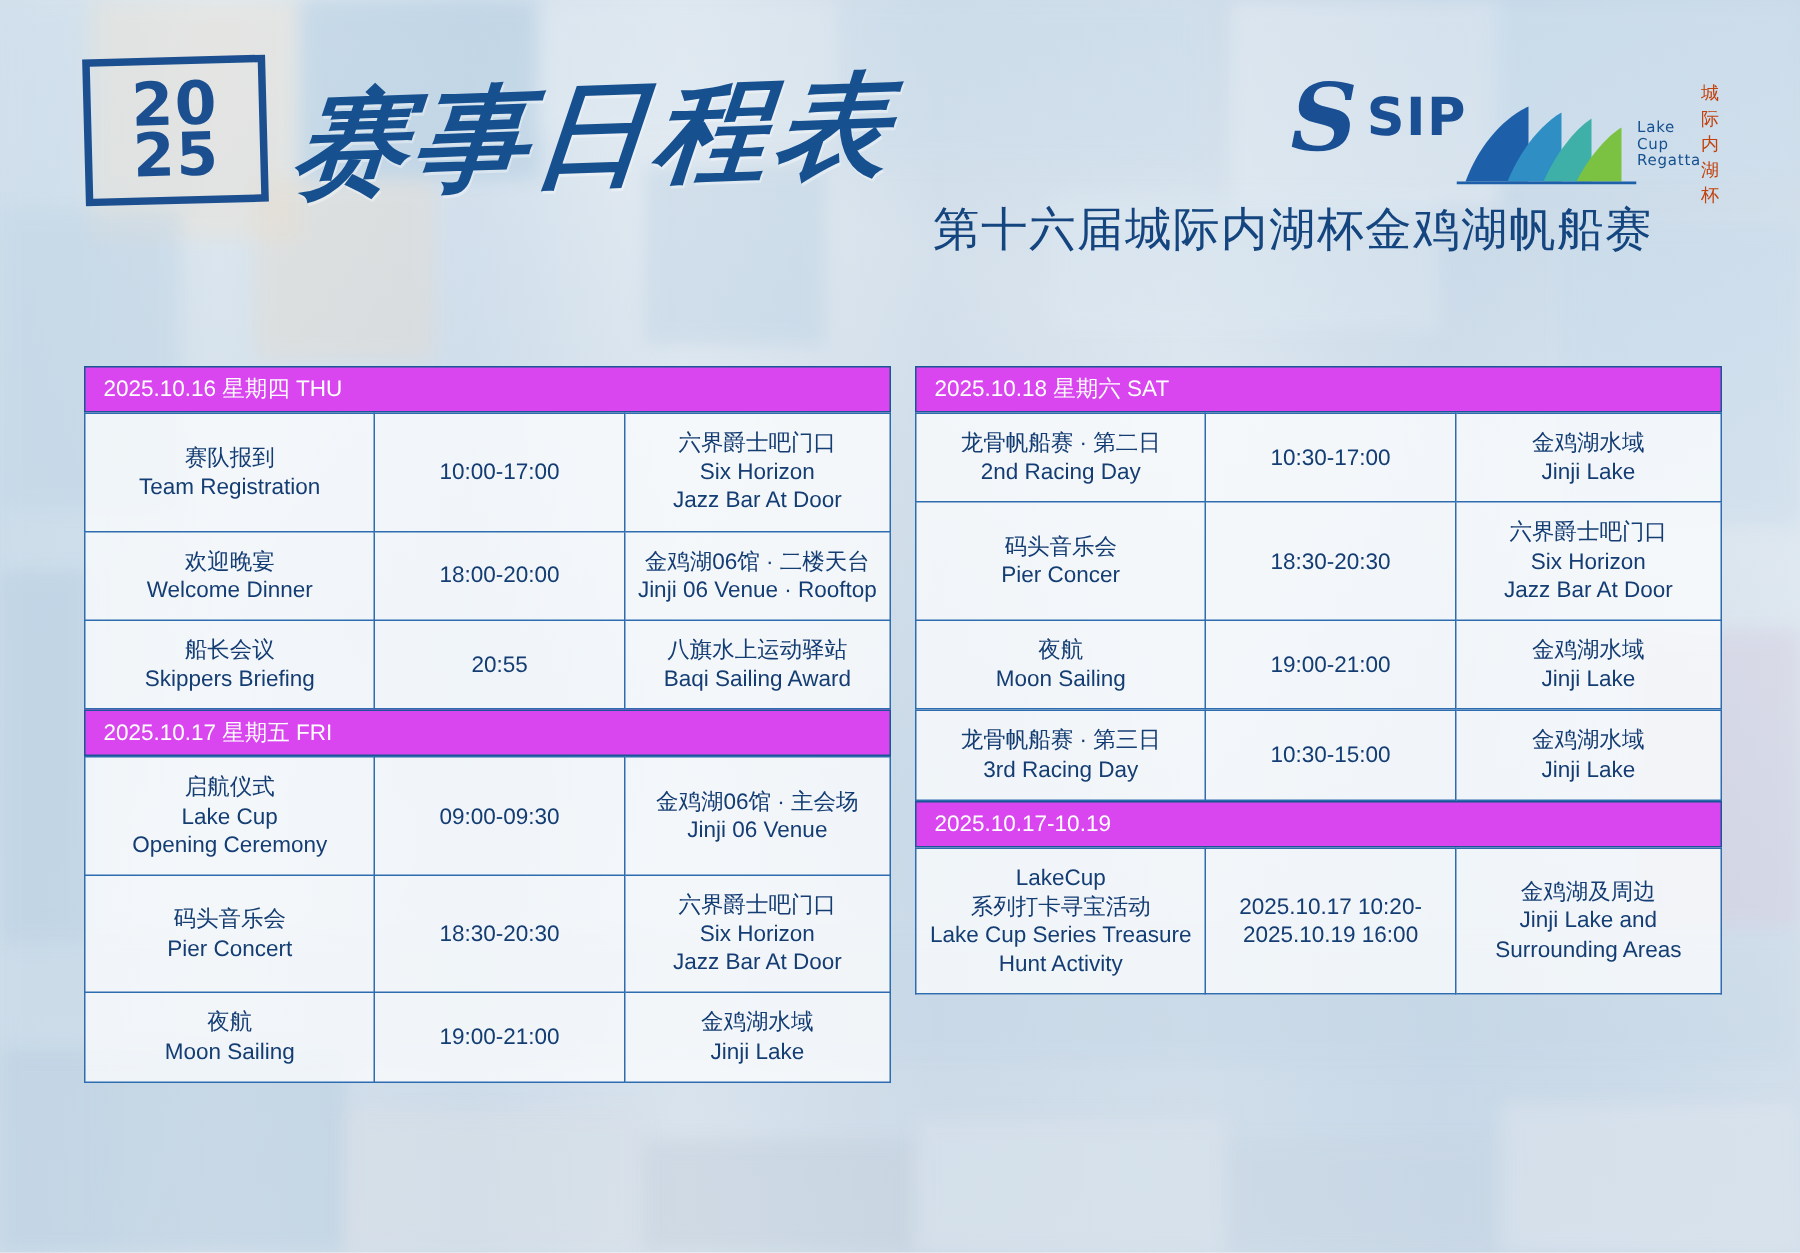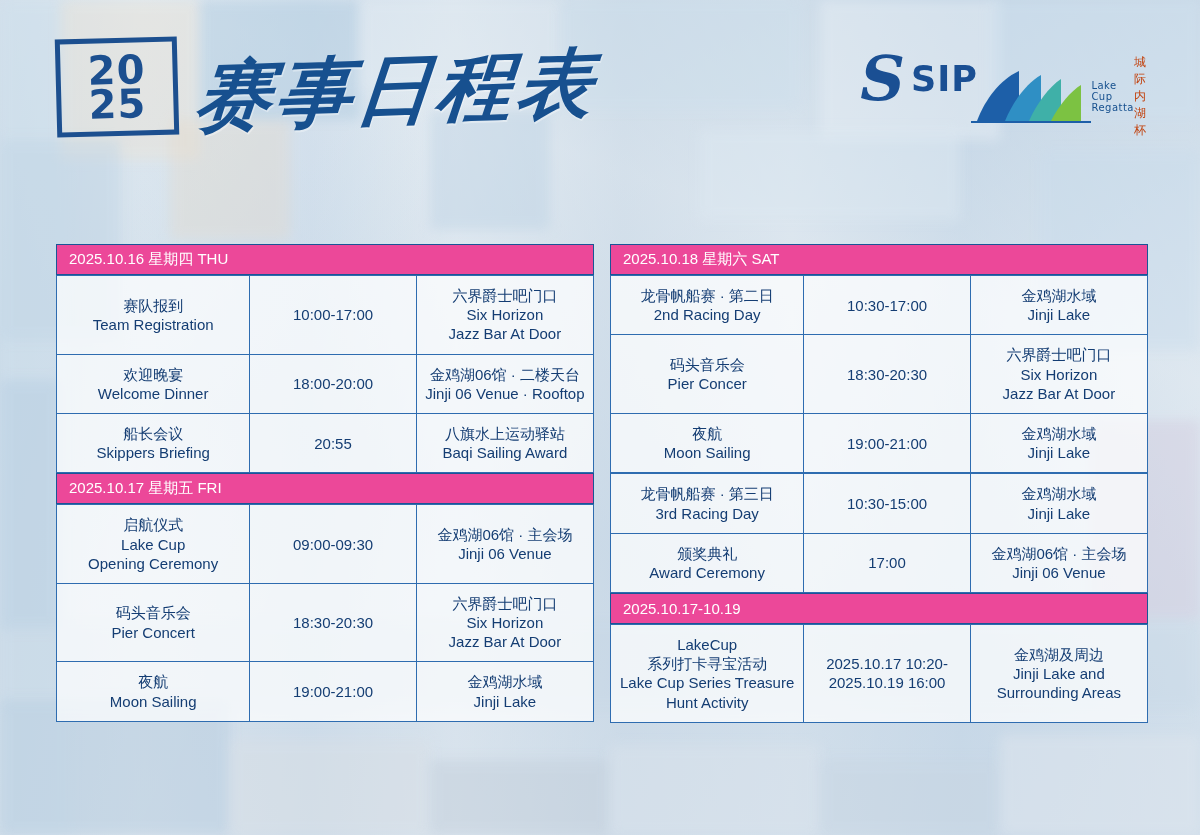--- a/index.html
+++ b/index.html
@@ -90,21 +90,21 @@
   }
 
   
   .columns {
     position: absolute; top: 244px; left: 56px;
     width: 1092px;
     display: flex; gap: 16px;
   }
   .col { width: 538px; }
   .day-header {
-    background: #ec4899;
+    background: #d946ef;
     color: #ffffff;
     font-size: 15px;
     padding: 6px 12px;
     height: 31px;
     display: flex; align-items: center;
     border: 1px solid #1a5596;
   }
   table.sched {
     width: 100%;
     border-collapse: collapse;
@@ -158,20 +158,21 @@
 <div class="main-wrap">
 
   <div class="header">
 
     <div class="year-badge">
       <span>20<br>25</span>
     </div>
 
     <div class="title-cn">赛事日程表</div>
 
+    <div class="title-sub">第十六届城际内湖杯金鸡湖帆船赛</div>
 
     <div class="sip-logo">
       <div class="sip-mark">S</div>
       <div class="sip-text">SIP</div>
     </div>
 
     <div class="cup-logo">
       <div class="cup-sails">
         <svg width="120" height="54" viewBox="0 0 120 54" xmlns="http://www.w3.org/2000/svg">
           <path d="M6 52 C14 30 30 10 48 2 L48 52 Z" fill="#1d5fa8"></path>
@@ -320,31 +321,20 @@
           <td class="c-event">
             <span class="ln cn">龙骨帆船赛 · 第三日</span>
             <span class="ln en">3rd Racing Day</span>
           </td>
           <td class="c-time">10:30-15:00</td>
           <td class="c-venue">
             <span class="ln cn">金鸡湖水域</span>
             <span class="ln en">Jinji Lake</span>
           </td>
         </tr>
-        <tr class="row-tall">
-          <td class="c-event">
-            <span class="ln cn">颁奖典礼</span>
-            <span class="ln en">Award Ceremony</span>
-          </td>
-          <td class="c-time">17:00</td>
-          <td class="c-venue">
-            <span class="ln cn">金鸡湖06馆 · 主会场</span>
-            <span class="ln en">Jinji 06 Venue</span>
-          </td>
-        </tr>
       </tbody>
         </table>
 
       <div class="day-header">2025.10.17-10.19</div>
       <table class="sched">
         <tbody>
             <tr>
           <td class="c-event">
             <span class="ln cn">LakeCup</span>
             <span class="ln cn">系列打卡寻宝活动</span>

